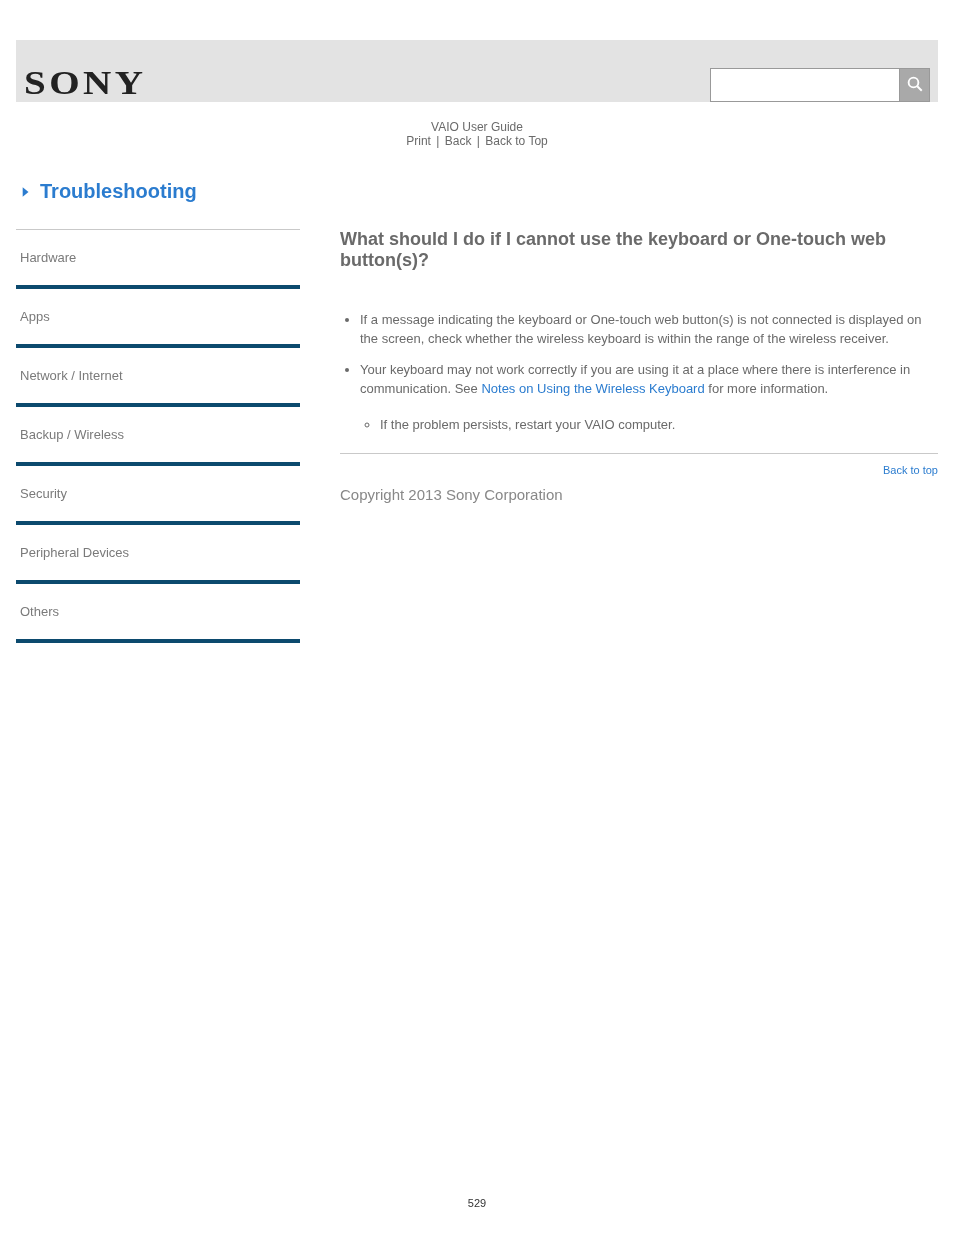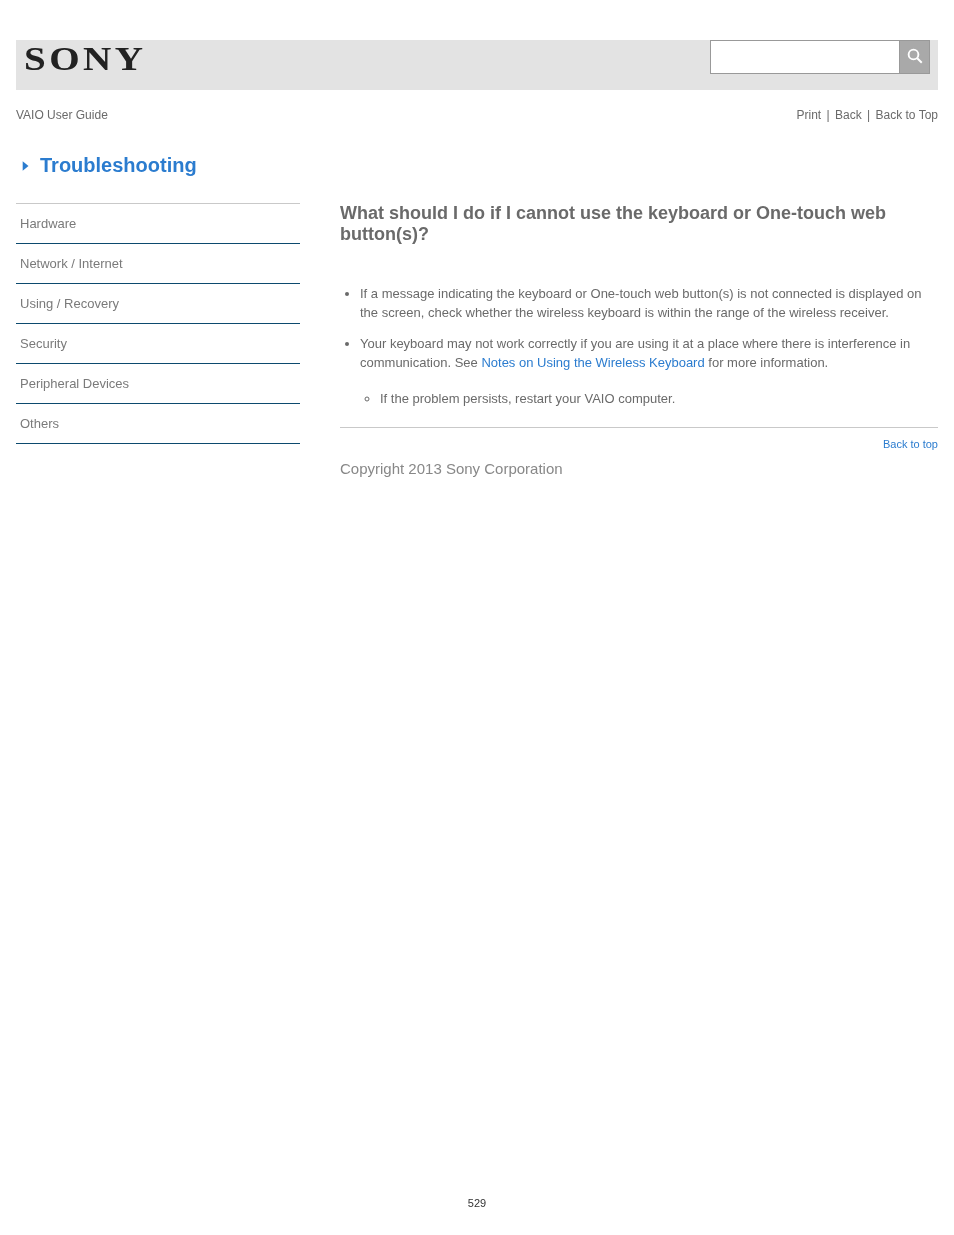--- a/index.html
+++ b/index.html
@@ -2,24 +2,24 @@
 <html><head>
 <meta charset="utf-8">
 <style>
   * { box-sizing: border-box; margin: 0; padding: 0; }
   html, body { font-family: Arial, Helvetica, sans-serif; font-size: 13px; color: #555; background: #fff; }
   .page { width: 954px; margin: 0 auto; min-height: 1235px; position: relative; padding: 0 16px; }
 
   
   .header-bar {
     margin-top: 40px;
-    height: 50px;
+    height: 62px;
     background: #e3e3e3;
     display: flex;
-    align-items: flex-start;
+    align-items: flex-end;
     justify-content: space-between;
     padding: 0 8px 0 8px;
   }
   .logo {
     font-family: "Times New Roman", serif;
     font-size: 34px;
     font-weight: 900;
     letter-spacing: 3px;
     color: #222;
     transform: scaleX(1.15);
@@ -50,20 +50,21 @@
   }
   .search-btn svg { width: 18px; height: 18px; }
 
   
   .toprow {
     display: flex;
     justify-content: space-between;
     align-items: center;
     margin-top: 18px;
     font-size: 12px;
+    flex-direction: column;
   }
   .toprow .model {
     color: #6a6a6a;
   }
   .toprow .right a {
     color: #6a6a6a;
     text-decoration: none;
   }
   .toprow .right .sep { margin: 0 2px; color: #6a6a6a; }
 
@@ -88,22 +89,22 @@
   
   .cols {
     display: flex;
     margin-top: 26px;
   }
   .nav {
     width: 284px;
     flex: 0 0 284px;
   }
   .nav .item {
-    border-bottom: 1px solid #0c4a6e;
-    padding: 12px 4px;
+    border-bottom: 4px solid #0c4a6e;
+    padding: 20px 4px;
     color: #7a7a7a;
     font-size: 13px;
     cursor: pointer;
   }
   .nav .item:first-child { border-top: 1px solid #c9c9c9; }
 
   .content {
     flex: 1;
     padding-left: 40px;
   }
@@ -181,22 +182,23 @@
       <svg viewBox="0 0 24 24" fill="#2b7ccf">
           <path d="M8 4l10 8-10 8z"></path>
         </svg>
     </span>
     <span>Troubleshooting</span>
   </div>
 
   <div class="cols">
     <div class="nav">
       <div class="item">Hardware</div>
+      <div class="item">Apps</div>
       <div class="item">Network / Internet</div>
-      <div class="item">Using / Recovery</div>
+      <div class="item">Backup / Wireless</div>
       <div class="item">Security</div>
       <div class="item">Peripheral Devices</div>
       <div class="item">Others</div>
     </div>
 
     <div class="content">
       <h1>What should I do if I cannot use the keyboard or One-touch web button(s)?</h1>
 
       <ul>
         <li>If a message indicating the keyboard or One-touch web button(s) is not connected is displayed on the screen, check whether the wireless keyboard is within the range of the wireless receiver.</li>

